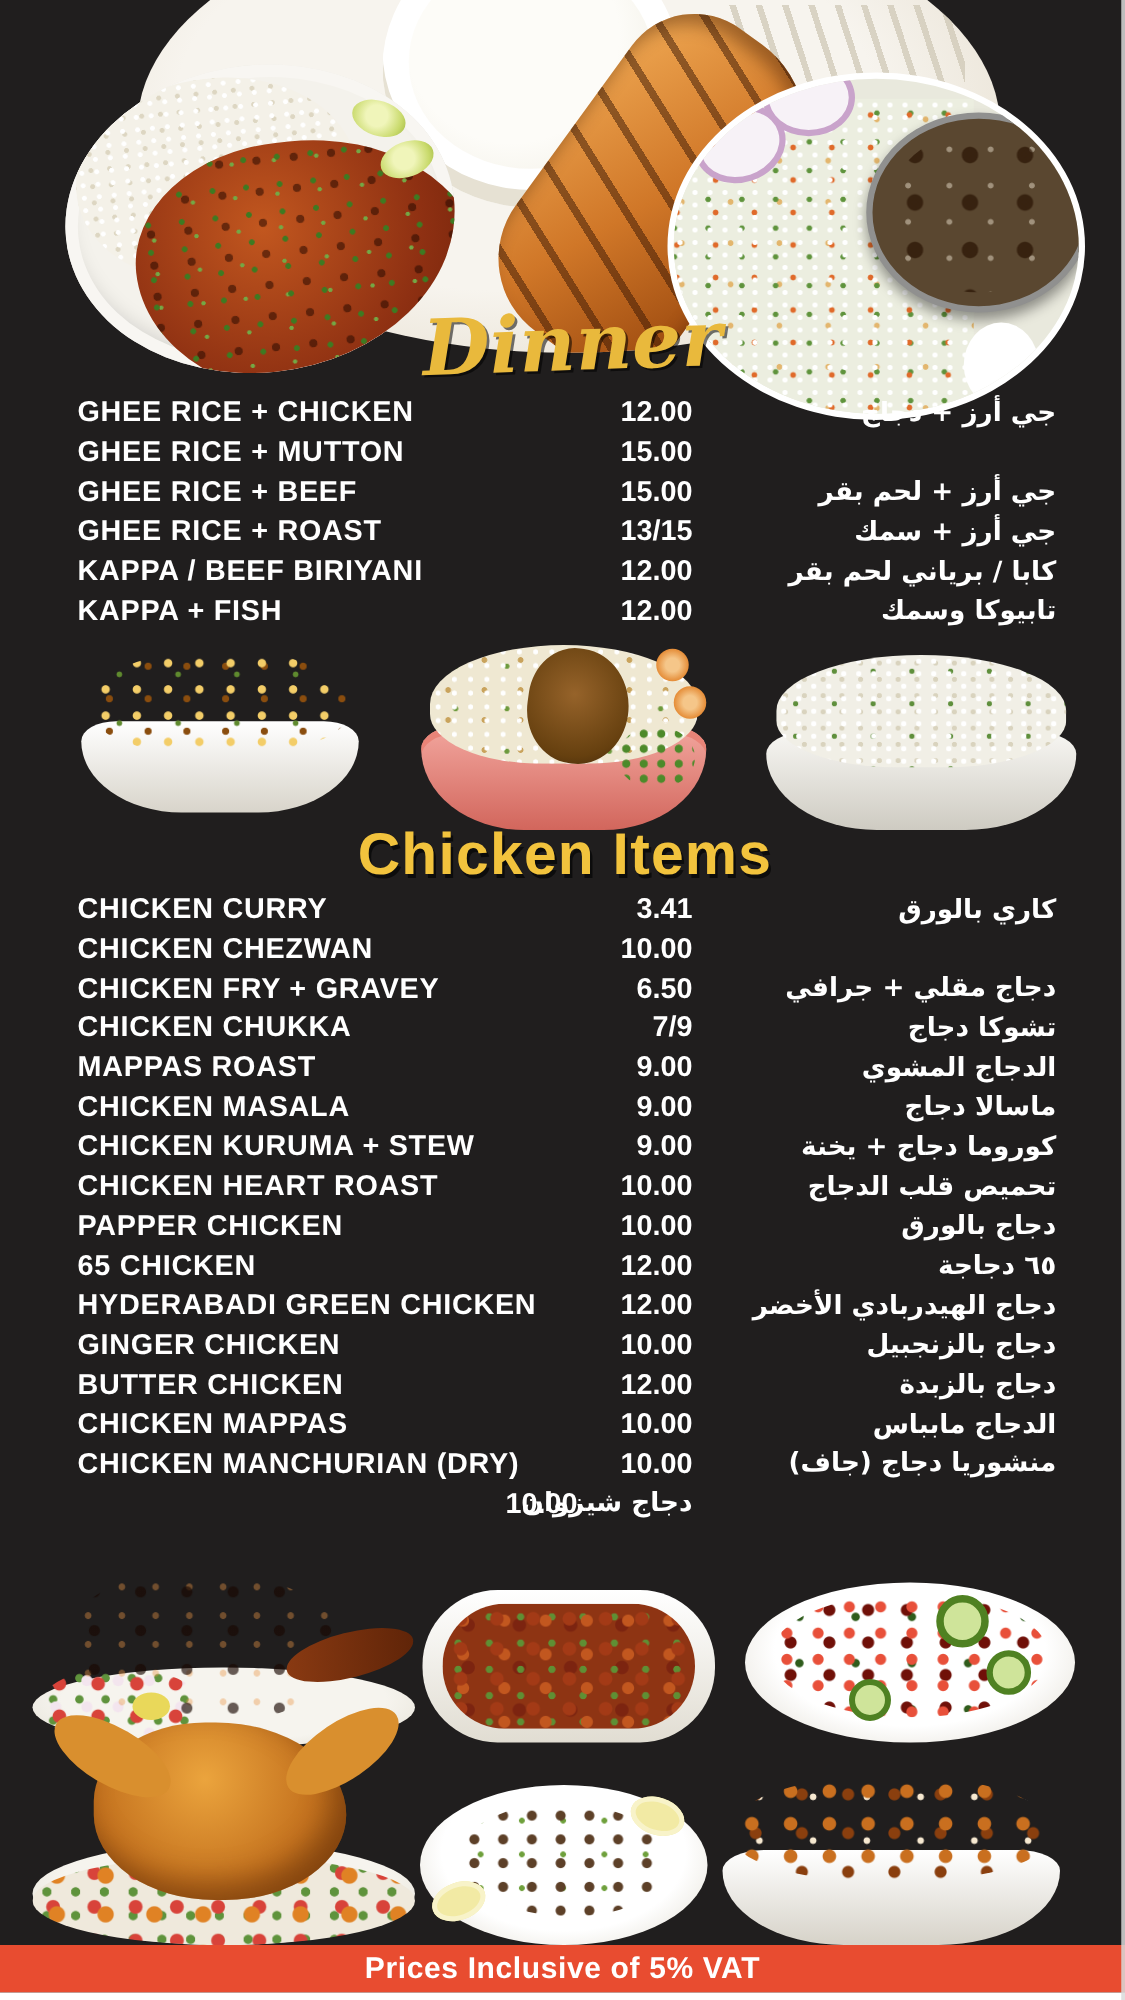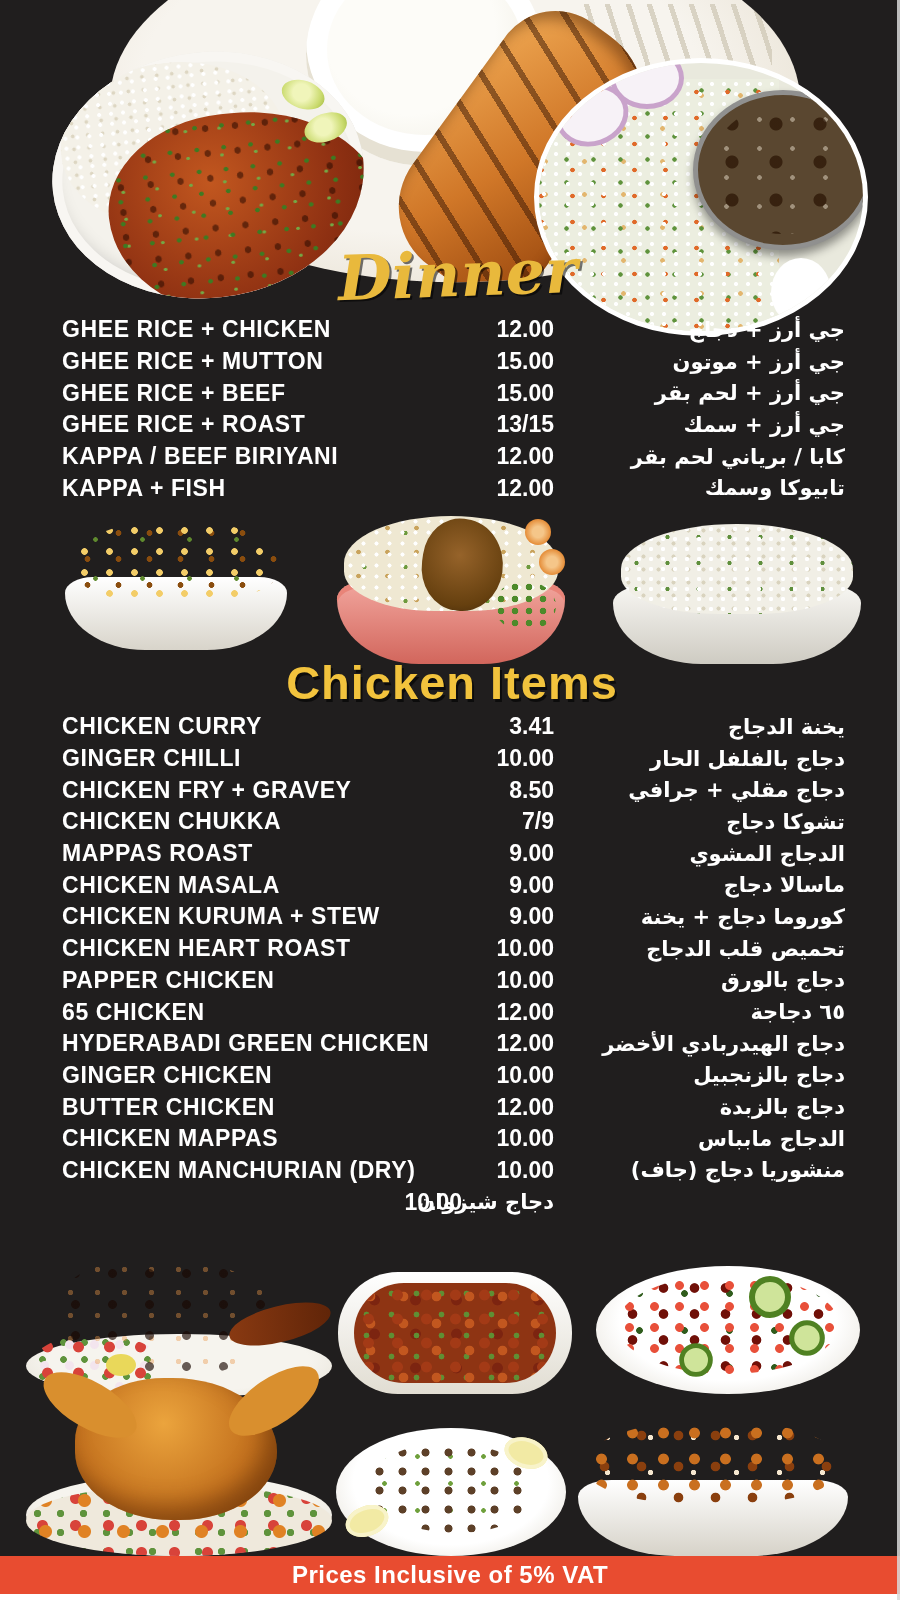--- a/index.html
+++ b/index.html
@@ -244,21 +244,20 @@
 
   <div class="list dinner">
     <div class="row">
       <span class="en">GHEE RICE + CHICKEN</span>
       <span class="price">12.00</span>
       <span class="ar">جي أرز + دجاج</span>
     </div>
     <div class="row">
       <span class="en">GHEE RICE + MUTTON</span>
       <span class="price">15.00</span>
-      <span class="ar">جي أرز + موتون</span>
     </div>
     <div class="row">
       <span class="en">GHEE RICE + BEEF</span>
       <span class="price">15.00</span>
       <span class="ar">جي أرز + لحم بقر</span>
     </div>
     <div class="row">
       <span class="en">GHEE RICE + ROAST</span>
       <span class="price">13/15</span>
       <span class="ar">جي أرز + سمك</span>
@@ -291,30 +290,29 @@
     <div class="bw-body"></div>
     <div class="bw-food"></div>
   </div>
 
   <div class="chicken-title">Chicken Items</div>
 
   <div class="list chicken">
     <div class="row">
       <span class="en">CHICKEN CURRY</span>
       <span class="price">3.41</span>
-      <span class="ar">يخنة الدجاج</span>
-    </div>
-    <div class="row">
-      <span class="en">GINGER CHILLI</span>
-      <span class="price">10.00</span>
-      <span class="ar">دجاج بالفلفل الحار</span>
+      <span class="ar">كاري بالورق</span>
+    </div>
+    <div class="row">
+      <span class="en">CHICKEN CHEZWAN</span>
+      <span class="price">10.00</span>
     </div>
     <div class="row">
       <span class="en">CHICKEN  FRY + GRAVEY</span>
-      <span class="price">8.50</span>
+      <span class="price">6.50</span>
       <span class="ar">دجاج مقلي + جرافي</span>
     </div>
     <div class="row">
       <span class="en">CHICKEN  CHUKKA</span>
       <span class="price">7/9</span>
       <span class="ar">تشوكا دجاج</span>
     </div>
     <div class="row">
       <span class="en">MAPPAS  ROAST</span>
       <span class="price">9.00</span>

